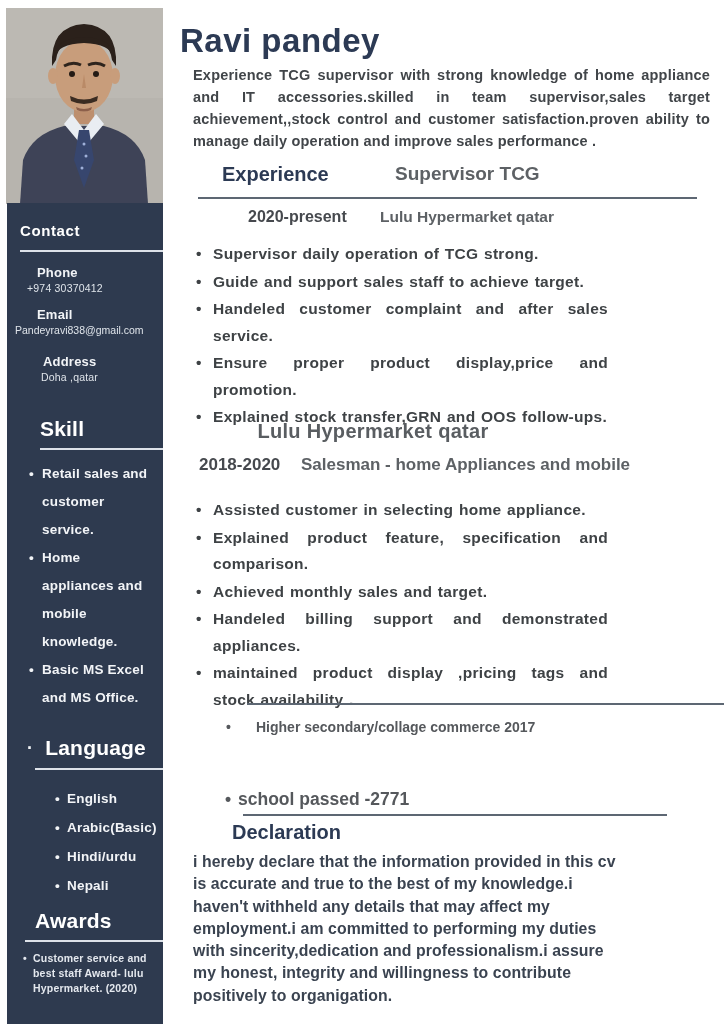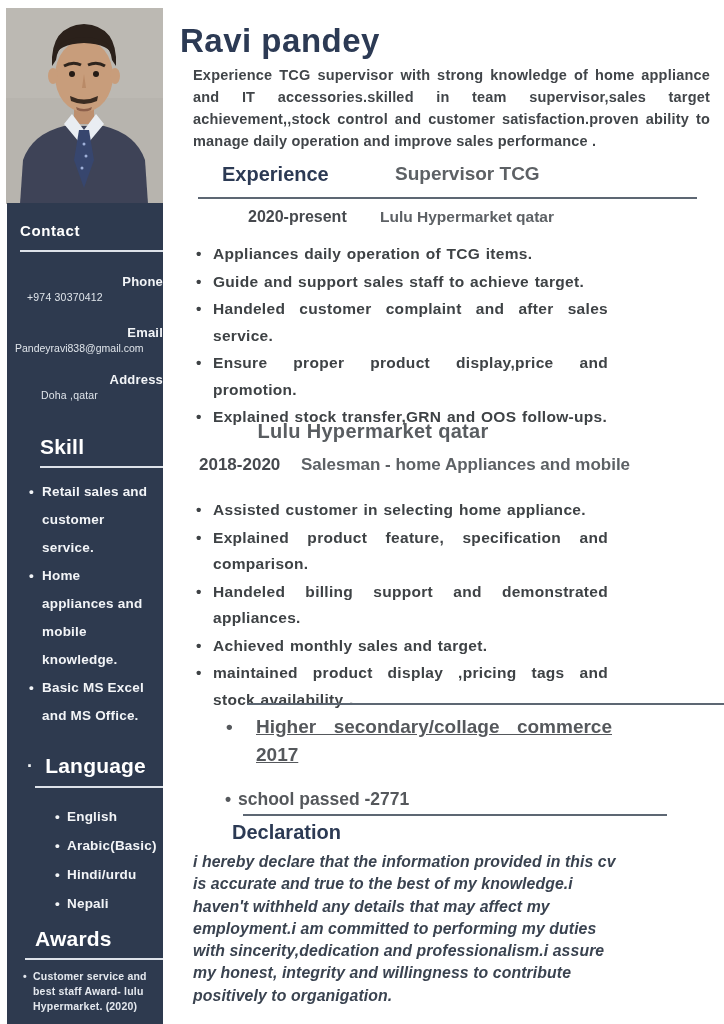--- a/index.html
+++ b/index.html
@@ -15,21 +15,21 @@
     overflow:hidden; background:#b7b4ae;
   }
   .sidebar {
     position:absolute; left:7px; top:203px; width:156px; height:821px;
     background:#2e3a4f; color:#f2f4f7; letter-spacing:.2px;
   }
   .sb-title { font-weight:800; color:#ffffff; }
   .contact-title { font-size:15px; margin:19px 8px 0 13px; letter-spacing:.6px; }
   .sb-rule { border:0; border-top:2px solid #dde2e9; }
   .contact-rule { margin:11px 0 0 13px; }
-  .c-label { font-size:13px; font-weight:800; margin:22px 0 0 30px;text-align:right; }
+  .c-label { font-size:13px; font-weight:800; margin:13px 0 0 30px; }
   .c-label.address { margin-top:18px; margin-left:36px; }
   .c-value { font-size:10.5px; font-weight:500; color:#dfe4ea; margin:2px 0 0 20px; }
   .c-value.email { margin-left:8px; letter-spacing:0; }
   .c-value.address { margin-left:34px; }
   .skill-title { font-size:21px; margin:34px 0 0 33px; }
   .skill-rule { margin:7px 0 0 33px; }
   .skill-list { list-style:none; margin:10px 0 0 22px; width:126px;
     font-size:13.5px; font-weight:600; line-height:28px; }
   .skill-list li { padding-left:13px; position:relative; }
   .skill-list li::before { content:"•"; position:absolute; left:0; }
@@ -72,32 +72,32 @@
   .bullets li::before { content:"•"; position:absolute; left:0; }
   .list1 { top:241px; }
   .job2-company { position:absolute; left:180px; top:420px; width:386px; text-align:center;
     font-size:20px; font-weight:700; color:#595d61; letter-spacing:.3px; }
   .period-row2 { position:absolute; left:0; top:455px; width:724px; height:20px;margin-left:23px; }
   .p2-period { position:absolute; left:176px; font-size:17px; font-weight:800; color:#46494e; }
   .p2-role   { position:absolute; left:278px; font-size:17px; font-weight:700; color:#5d6165; }
   .list2 { top:497px; }
   .line-edu-top { left:247px; top:703px; width:477px; }
   .edu-item1 { position:absolute; left:222px; top:713px; width:390px;
-    font-size:19px; font-weight:600; color:#55585c; line-height:28px;
-    padding-left:34px; text-align:justify;text-decoration:underline; }
+    font-size:14px; font-weight:600; color:#55585c; line-height:28px;
+    padding-left:34px; text-align:justify; }
   .edu-item1::before { content:"•"; position:absolute; left:4px; }
   .edu-item2 { position:absolute; left:225px; top:789px; width:390px;
     font-size:17.5px; font-weight:600; color:#55585c; padding-left:13px; }
   .edu-item2::before { content:"•"; position:absolute; left:0; }
   .line-edu-bottom { left:243px; top:814px; width:424px; }
   .decl-title { position:absolute; left:232px; top:821px;
     font-size:20px; font-weight:800; color:#2c3a54; }
   .decl-body { position:absolute; left:193px; top:851px; width:437px;
     font-size:15.8px; font-weight:700; color:#3a4350; line-height:22.3px;
-    letter-spacing:.1px;font-style:italic; }
+    letter-spacing:.1px; }
 </style>
 </head>
 <body>
 
 <div class="page">
 
   <div class="photo">
     <svg width="157" height="196" viewBox="0 0 157 196" xmlns="http://www.w3.org/2000/svg">
       <rect width="157" height="196" fill="#b7b4ae"></rect>
       <rect width="157" height="90" fill="#bcb9b3"></rect>
@@ -169,38 +169,38 @@
       <span class="exp-role">Supervisor TCG</span>
     </div>
     <div class="hline line-exp"></div>
 
     <div class="period-row1">
       <span class="p1-period">2020-present</span>
       <span class="p1-company">Lulu Hypermarket qatar</span>
     </div>
 
     <ul class="bullets list1">
-      <li>Appliances daily operation of TCG items.</li>
+      <li>Supervisor daily operation of TCG strong.</li>
       <li>Guide and support sales staff to achieve target.</li>
       <li>Handeled customer complaint and after sales service.</li>
       <li>Ensure proper product display,price and promotion.</li>
       <li>Explained stock transfer,GRN and OOS follow-ups.</li>
     </ul>
 
     <h3 class="job2-company">Lulu Hypermarket qatar</h3>
     <div class="period-row2">
       <span class="p2-period">2018-2020</span>
       <span class="p2-role">Salesman - home Appliances and mobile</span>
     </div>
 
     <ul class="bullets list2">
       <li>Assisted customer in selecting home appliance.</li>
       <li>Explained product feature, specification and comparison.</li>
+      <li>Achieved monthly sales and target.</li>
       <li>Handeled billing support and demonstrated appliances.</li>
-      <li>Achieved monthly sales and target.</li>
       <li>maintained product display ,pricing tags and stock availability .</li>
     </ul>
 
     <div class="hline line-edu-top"></div>
     <div class="edu-item1">Higher secondary/collage commerce 2017</div>
     <div class="edu-item2">school passed -2771</div>
     <div class="hline line-edu-bottom"></div>
 
     <h3 class="decl-title">Declaration</h3>
     <p class="decl-body">i hereby declare that the information provided in this cv is accurate and true to the best of my knowledge.i haven't withheld any details that may affect my employment.i am committed to performing my duties with sincerity,dedication and professionalism.i assure my honest, integrity and willingness to contribute positively to organigation.</p>

